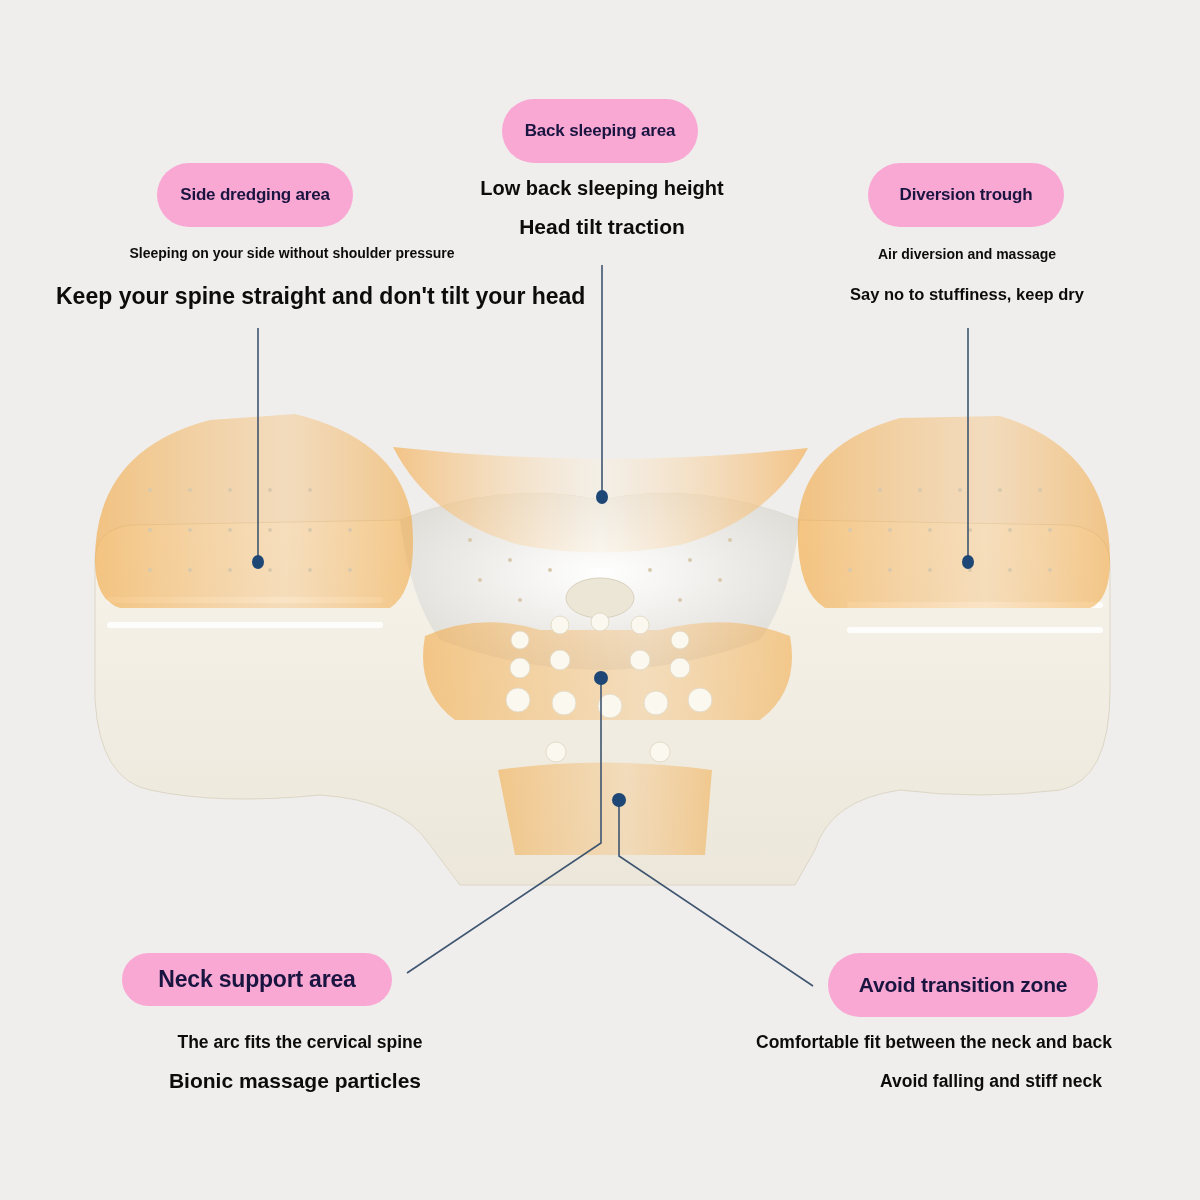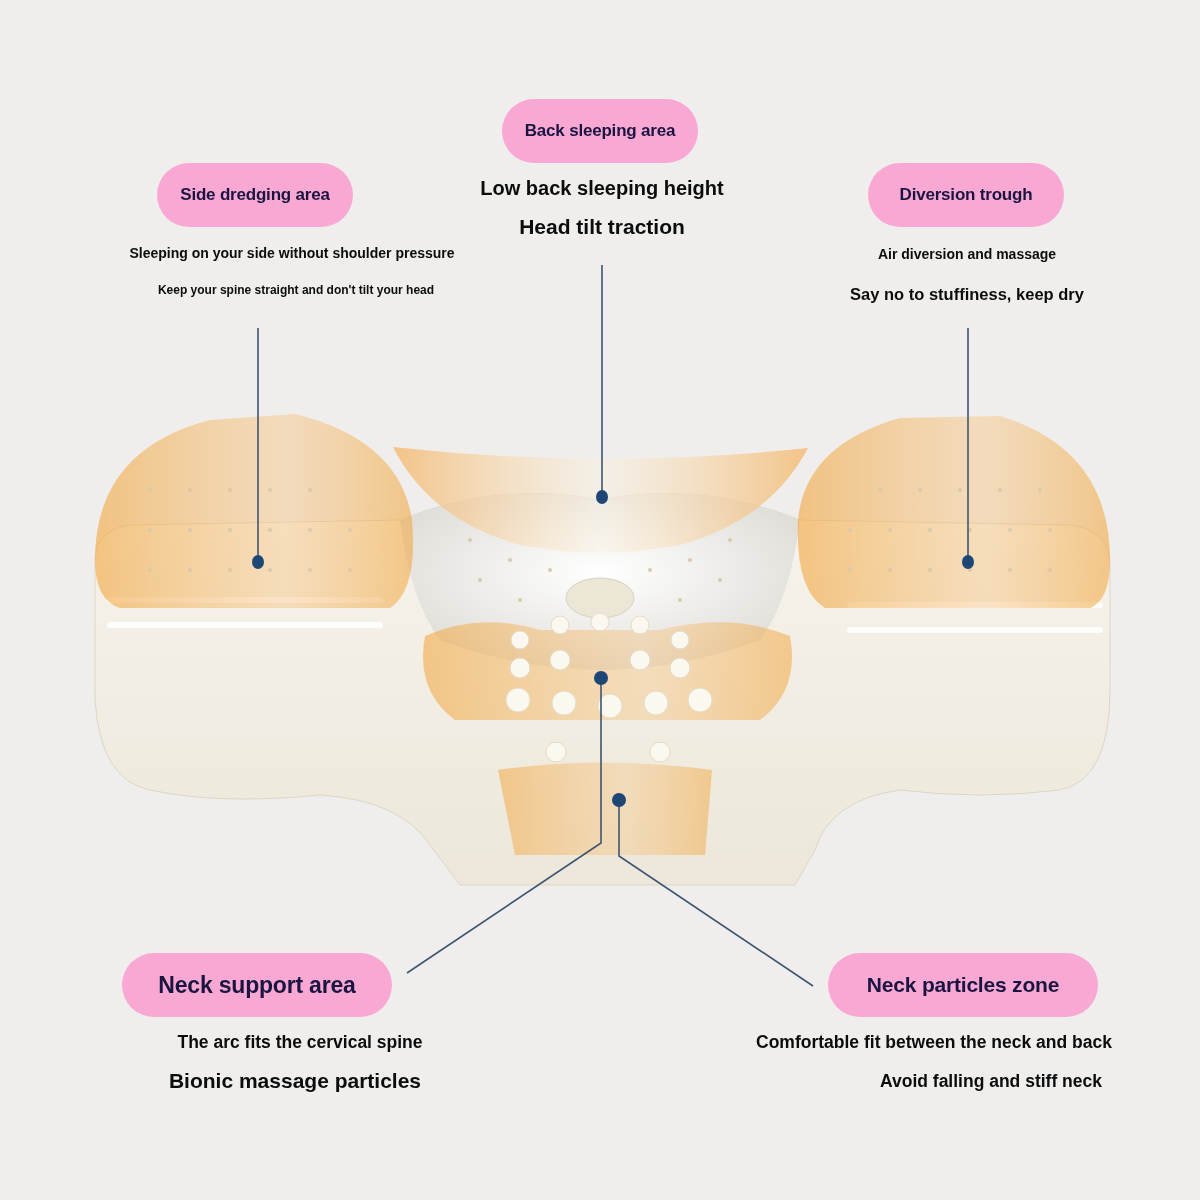--- a/index.html
+++ b/index.html
@@ -139,29 +139,29 @@
     <ellipse cx="258" cy="562" rx="6" ry="7"></ellipse>
     <ellipse cx="602" cy="497" rx="6" ry="7"></ellipse>
     <ellipse cx="968" cy="562" rx="6" ry="7"></ellipse>
     <ellipse cx="601" cy="678" rx="7" ry="7"></ellipse>
     <ellipse cx="619" cy="800" rx="7" ry="7"></ellipse>
   </g>
 </svg>
 
 <div class="pill" style="left:157px; top:163px; width:196px; height:64px; font-size:17px;">Side dredging area</div>
 <div class="txt" style="left:92px; top:245px; width:400px; font-size:14px;">Sleeping on your side without shoulder pressure</div>
-<div class="txt" style="left:56px; top:283px; width:480px; font-size:12px;">Keep your spine straight and don't tilt your head</div>
+<div class="txt" style="left:56px; top:283px; width:480px; font-size:23px;">Keep your spine straight and don't tilt your head</div>
 
 <div class="pill" style="left:502px; top:99px; width:196px; height:64px; font-size:17px;">Back sleeping area</div>
 <div class="txt" style="left:432px; top:177px; width:340px; font-size:20px;">Low back sleeping height</div>
 <div class="txt" style="left:452px; top:215px; width:300px; font-size:21px;">Head tilt traction</div>
 
 <div class="pill" style="left:868px; top:163px; width:196px; height:64px; font-size:17px;">Diversion trough</div>
 <div class="txt" style="left:847px; top:246px; width:240px; font-size:14px;">Air diversion and massage</div>
 <div class="txt" style="left:827px; top:285px; width:280px; font-size:16.5px;">Say no to stuffiness, keep dry</div>
 
-<div class="pill" style="left:122px; top:953px; width:270px; height:64px; font-size:23px;">Neck support area</div>
+<div class="pill" style="left:122px; top:953px; width:270px; height:53px; font-size:23px;">Neck support area</div>
 <div class="txt" style="left:150px; top:1032px; width:300px; font-size:17.5px;">The arc fits the cervical spine</div>
 <div class="txt" style="left:150px; top:1069px; width:290px; font-size:21px;">Bionic massage particles</div>
 
-<div class="pill" style="left:828px; top:953px; width:270px; height:64px; font-size:21px;">Neck particles zone</div>
+<div class="pill" style="left:828px; top:953px; width:270px; height:64px; font-size:21px;">Avoid transition zone</div>
 <div class="txt" style="left:734px; top:1032px; width:400px; font-size:17.5px;">Comfortable fit between the neck and back</div>
 <div class="txt" style="left:866px; top:1071px; width:250px; font-size:17.5px;">Avoid falling and stiff neck</div>
 
 </body></html>

